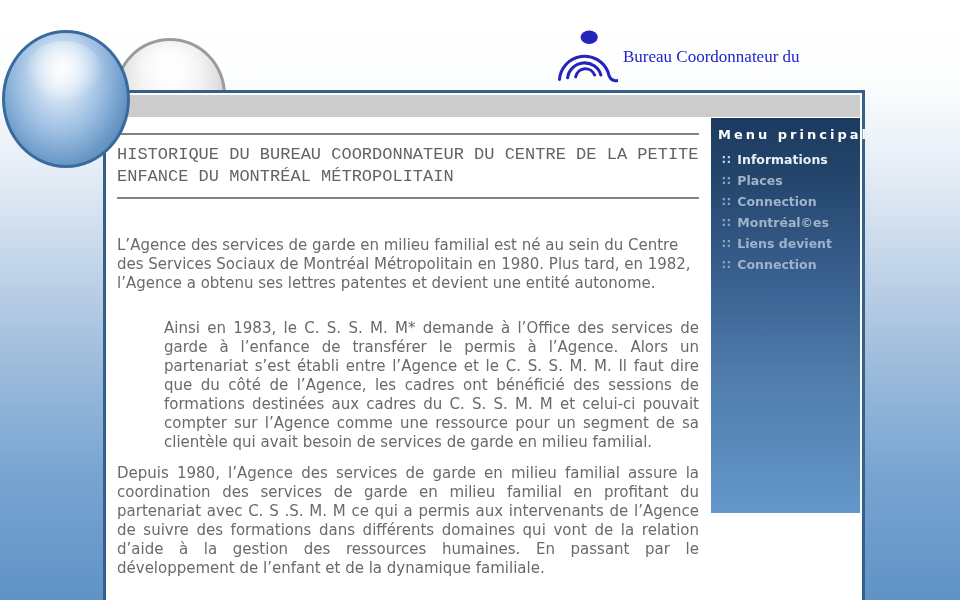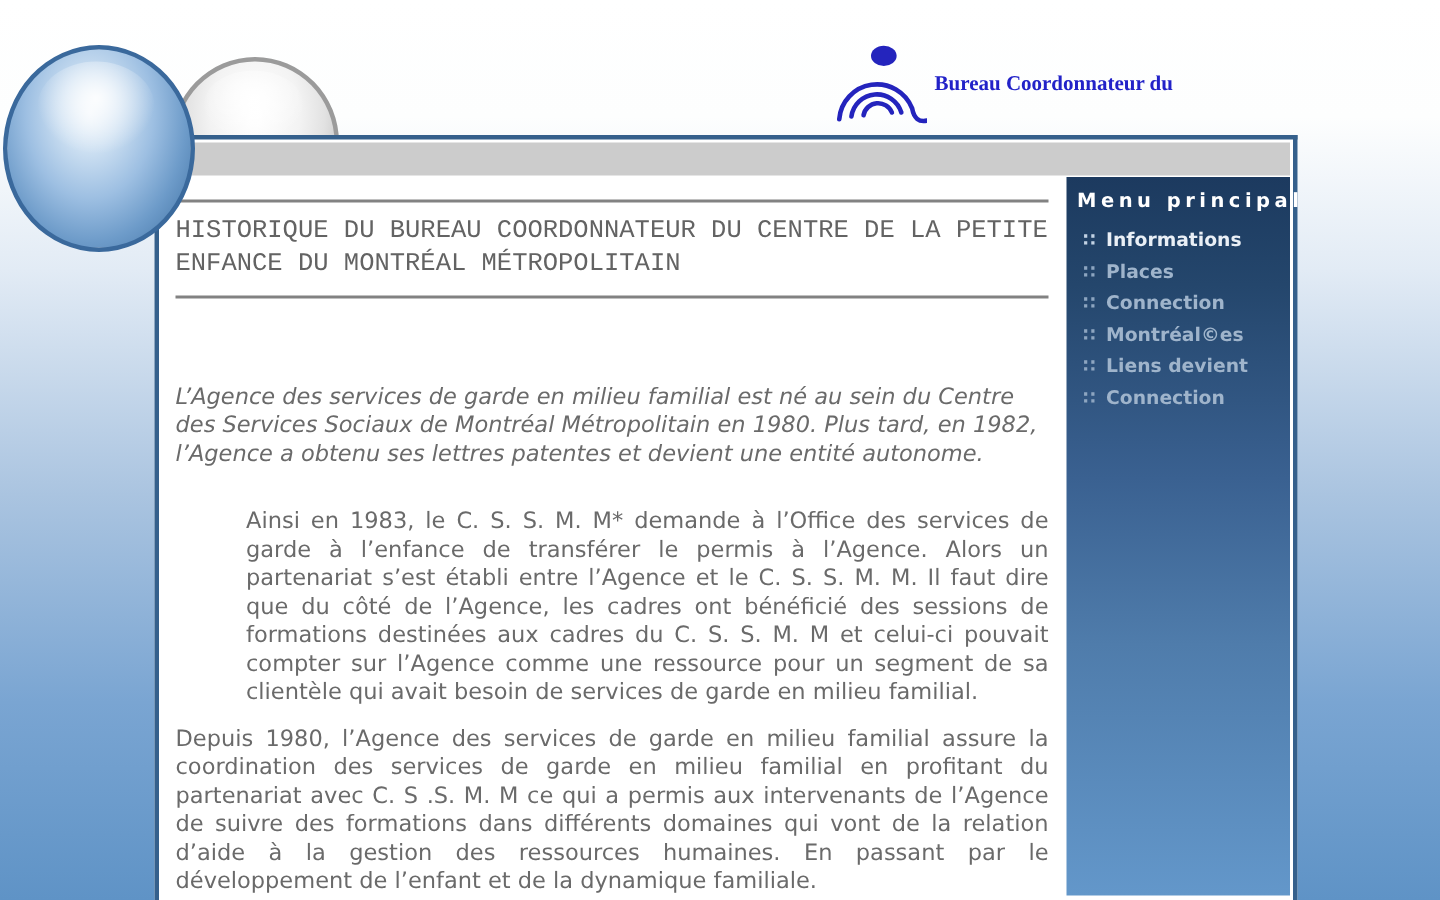--- a/index.html
+++ b/index.html
@@ -38,43 +38,43 @@
     background: radial-gradient(ellipse at 50% 40%,
       rgba(255,255,255,0.95) 0%, rgba(255,255,255,0) 75%);
   }
 
   
   .logo { position: absolute; left: 555px; top: 26px; display: flex; gap: 5px; z-index: 4; cursor: pointer; }
   .logo-icon { width: 63px; height: 62px; }
   .logo-text {
     padding-top: 21px;
     font-family: "Liberation Serif", serif;
-    font-weight: bold; font-size: 14px; line-height: 19px;
+    font-weight: normal; font-size: 17px; line-height: 19px;
     color: #2222c8; white-space: nowrap;
   }
 
   
   .panel {
     position: absolute; left: 103px; top: 90px; width: 762px; height: 510px;
     background: #ffffff; border: 3px solid #35608c; border-bottom: none; z-index: 2;
   }
   .graybar { position: absolute; left: 2px; top: 2px; right: 2px; height: 22px; background: #cccccc; }
 
   
   .content { position: absolute; left: 11px; top: 40px; width: 582px; color: #666666; }
   .rule { height: 2px; background: #828282; }
   .article-title { font-size: 17px; line-height: 22px; font-weight: normal; color: #636363; margin: 9px 0; font-family: Liberation Mono, monospace; }
   .p { font-size: 15px; line-height: 19px; color: #6a6a6a; }
-  .p1 { margin-top: 56px; font-style: italic; }
+  .p1 { margin-top: 37px; }
   .p2 { margin-top: 26px; text-align: justify; margin-left: 47px; }
   .p3 { margin-top: 12px; text-align: justify; }
 
   
   .sidebar {
-    position: absolute; top: 25px; right: 2px; width: 149px; height: 479px;
+    position: absolute; top: 25px; right: 2px; width: 149px; height: 395px;
     background: linear-gradient(to bottom,
       #1c3a5f 0%, #24466c 15%, #3a6191 42%, #4f7cab 65%, #6397ca 100%);
   }
   .menu-title {
     font-size: 13px; font-weight: bold; letter-spacing: 3px;
     color: #ffffff; padding: 9px 0 7px 7px; white-space: nowrap;
   }
   .menu-item {
     display: flex; align-items: center; gap: 7px; height: 21px;
     padding-left: 11px; cursor: pointer;

